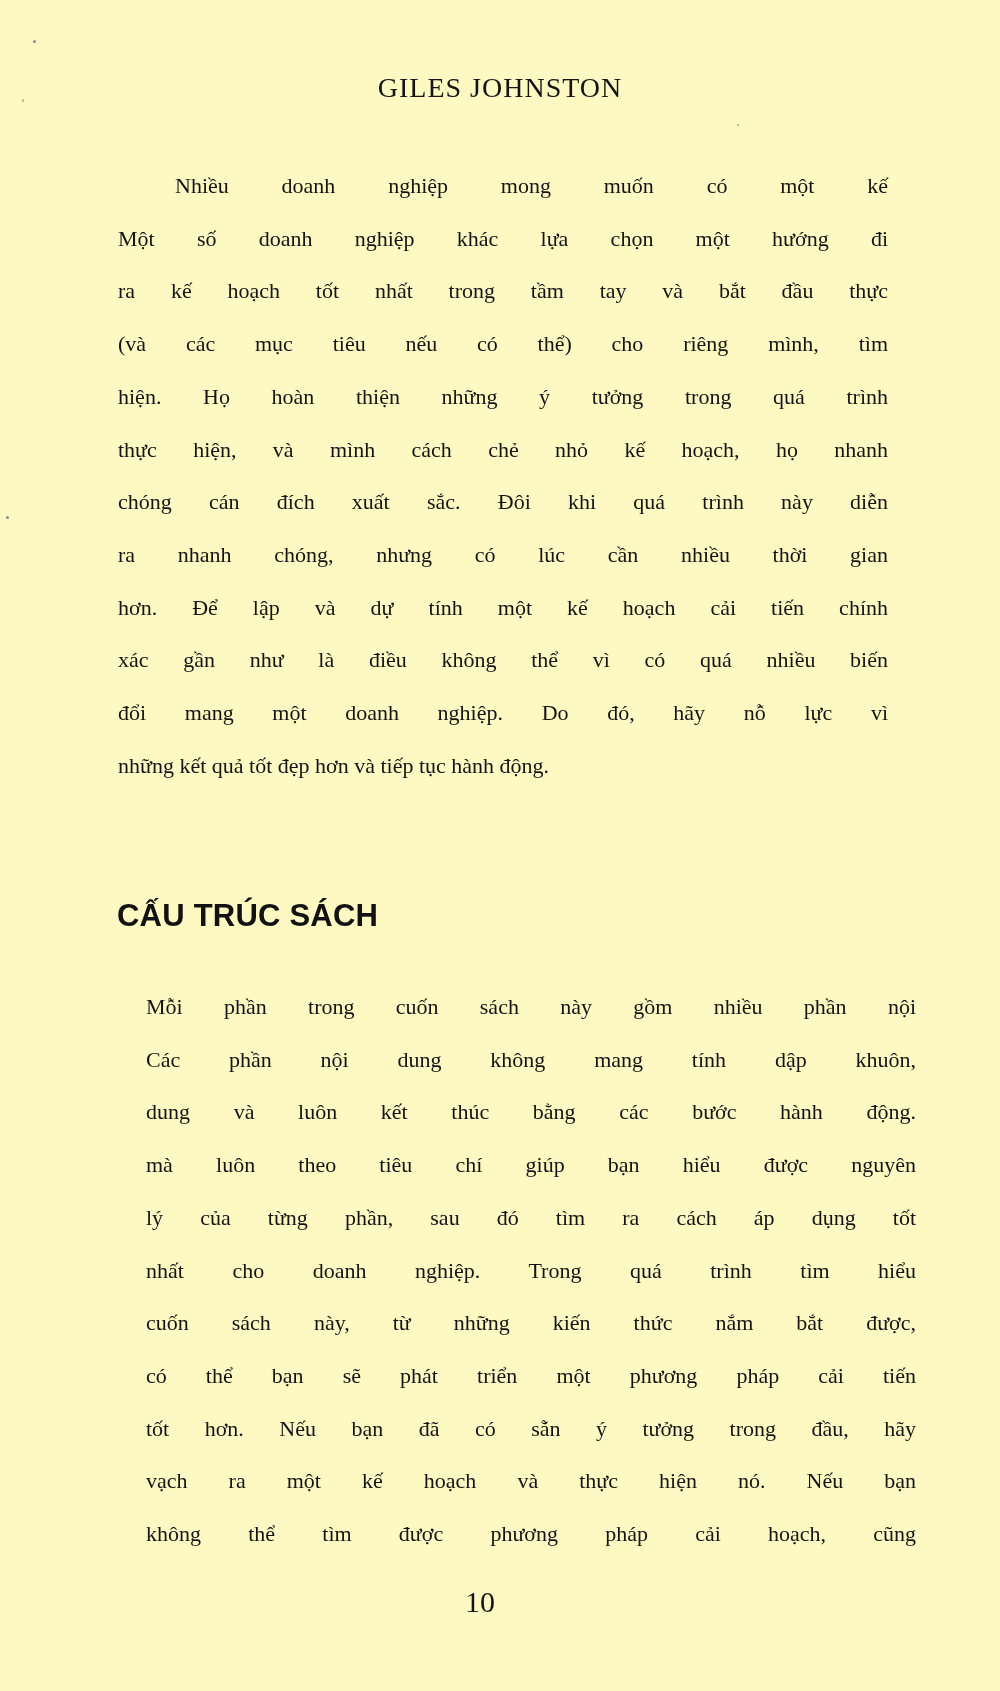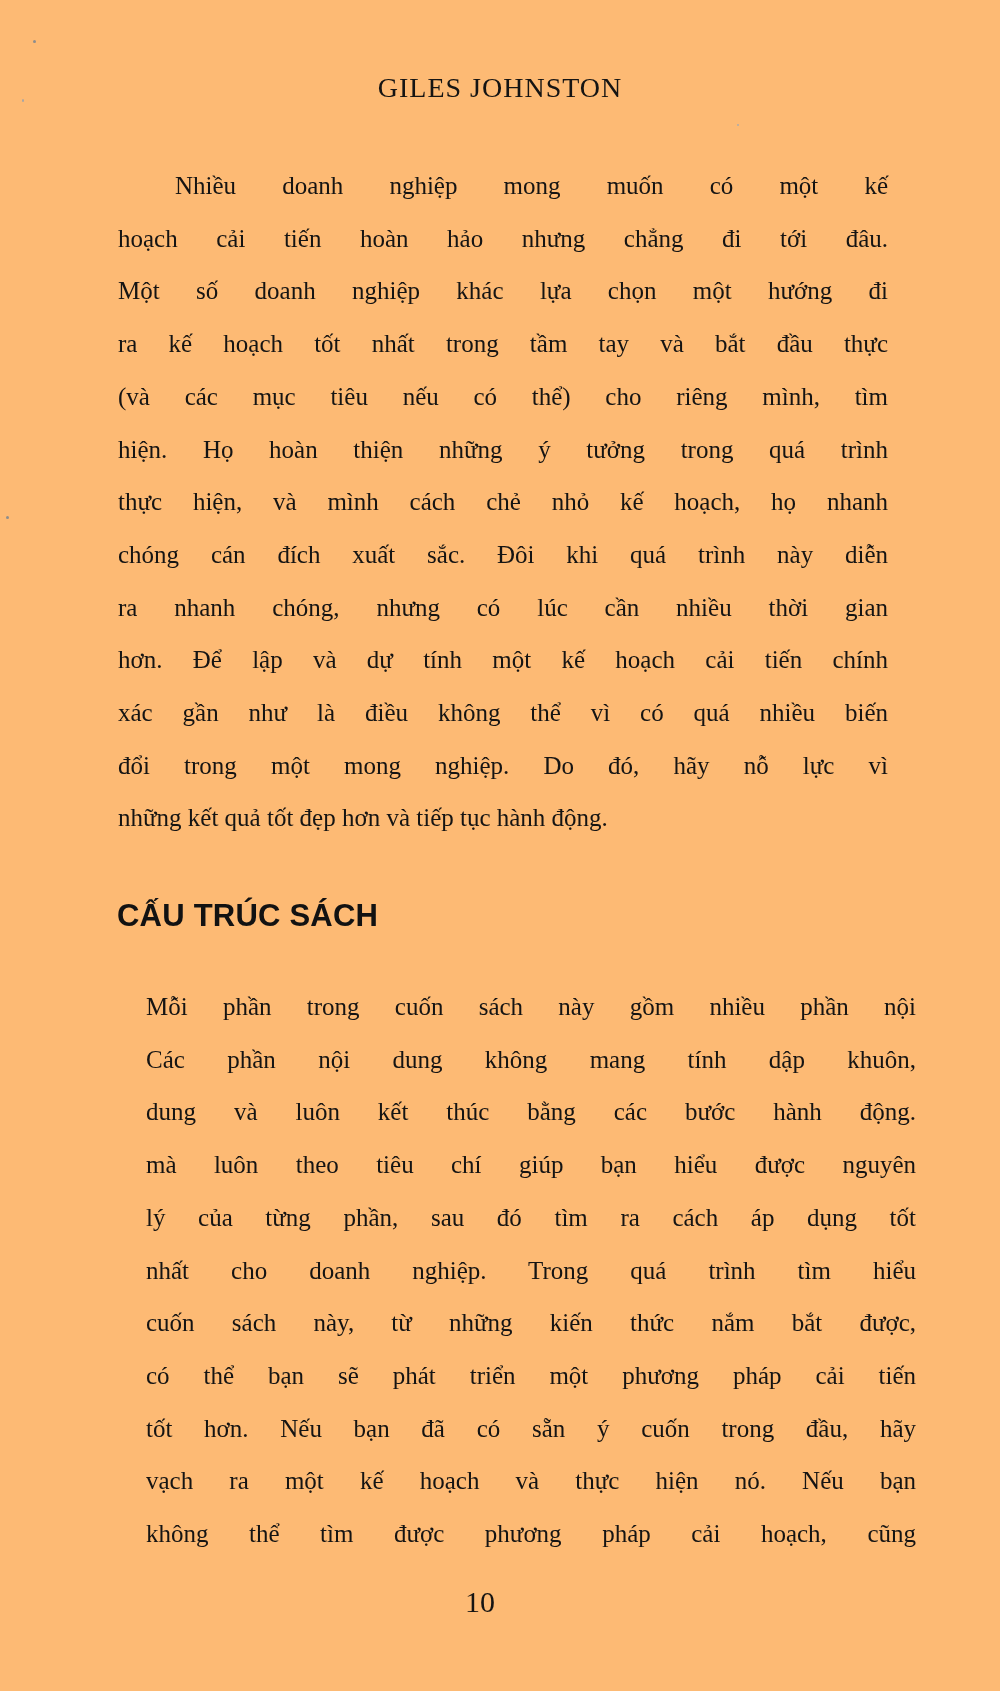--- a/index.html
+++ b/index.html
@@ -4,36 +4,36 @@
 <style>
   html, body { margin: 0; padding: 0; }
   body {
     width: 1000px; height: 1691px;
     background: #ffffff;
     font-family: "Liberation Serif", serif;
   }
   .page {
     position: relative;
     width: 1000px; height: 1691px;
-    background: #fdba74;
+    background: #fef9c3;
     color: #151413;
     overflow: hidden;
   }
   .author {
     position: absolute;
     top: 72px; left: 0; width: 100%;
     text-align: center;
     font-size: 28px;
     letter-spacing: 1px;
     font-weight: 400;
   }
   .para {
     position: absolute;
     left: 118px; width: 770px;
-    font-size: 25px;
+    font-size: 22px;
   }
   .para1 { top: 160px; }
   .para2 { top: 981px; margin-left: 28px; }
   .para .line {
     line-height: 52.7px;
     text-align: justify;
     text-align-last: justify;
   }
   .para .line.indent { padding-left: 57px; }
   .para .line.last { text-align-last: left; }
@@ -71,44 +71,43 @@
 <div class="page">
   <div class="speck s1"></div>
   <div class="speck s2"></div>
   <div class="speck s3"></div>
   <div class="speck s4"></div>
 
   <header class="author">GILES JOHNSTON</header>
 
   <section class="para para1">
       <div class="line indent">Nhiều doanh nghiệp mong muốn có một kế</div>
-      <div class="line">hoạch cải tiến hoàn hảo nhưng chẳng đi tới đâu.</div>
       <div class="line">Một số doanh nghiệp khác lựa chọn một hướng đi</div>
       <div class="line">ra kế hoạch tốt nhất trong tầm tay và bắt đầu thực</div>
       <div class="line">(và các mục tiêu nếu có thể) cho riêng mình, tìm</div>
       <div class="line">hiện. Họ hoàn thiện những ý tưởng trong quá trình</div>
       <div class="line">thực hiện, và mình cách chẻ nhỏ kế hoạch, họ nhanh</div>
       <div class="line">chóng cán đích xuất sắc. Đôi khi quá trình này diễn</div>
       <div class="line">ra nhanh chóng, nhưng có lúc cần nhiều thời gian</div>
       <div class="line">hơn. Để lập và dự tính một kế hoạch cải tiến chính</div>
       <div class="line">xác gần như là điều không thể vì có quá nhiều biến</div>
-      <div class="line">đổi trong một mong nghiệp. Do đó, hãy nỗ lực vì</div>
+      <div class="line">đổi mang một doanh nghiệp. Do đó, hãy nỗ lực vì</div>
       <div class="line last">những kết quả tốt đẹp hơn và tiếp tục hành động.</div>
     </section>
 
   <h2 class="heading">CẤU TRÚC SÁCH</h2>
 
   <section class="para para2">
       <div class="line">Mỗi phần trong cuốn sách này gồm nhiều phần nội</div>
       <div class="line">Các phần nội dung không mang tính dập khuôn,</div>
       <div class="line">dung và luôn kết thúc bằng các bước hành động.</div>
       <div class="line">mà luôn theo tiêu chí giúp bạn hiểu được nguyên</div>
       <div class="line">lý của từng phần, sau đó tìm ra cách áp dụng tốt</div>
       <div class="line">nhất cho doanh nghiệp. Trong quá trình tìm hiểu</div>
       <div class="line">cuốn sách này, từ những kiến thức nắm bắt được,</div>
       <div class="line">có thể bạn sẽ phát triển một phương pháp cải tiến</div>
-      <div class="line">tốt hơn. Nếu bạn đã có sẵn ý cuốn trong đầu, hãy</div>
+      <div class="line">tốt hơn. Nếu bạn đã có sẵn ý tưởng trong đầu, hãy</div>
       <div class="line">vạch ra một kế hoạch và thực hiện nó. Nếu bạn</div>
       <div class="line">không thể tìm được phương pháp cải hoạch, cũng</div>
     </section>
 
   <footer class="pageno">10</footer>
 </div>
 
 </body></html>

